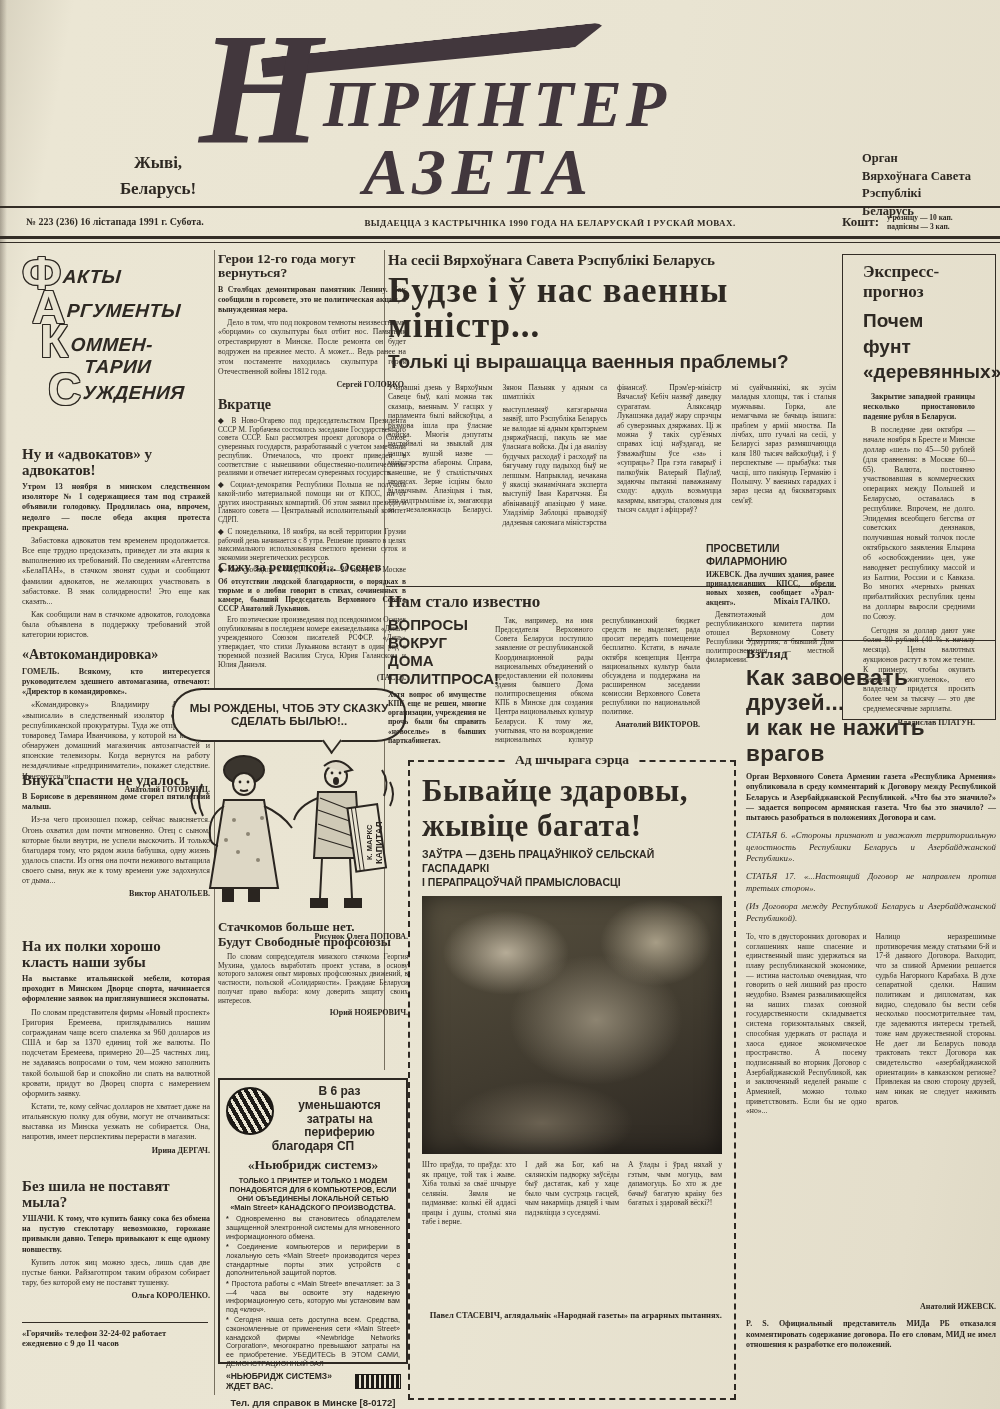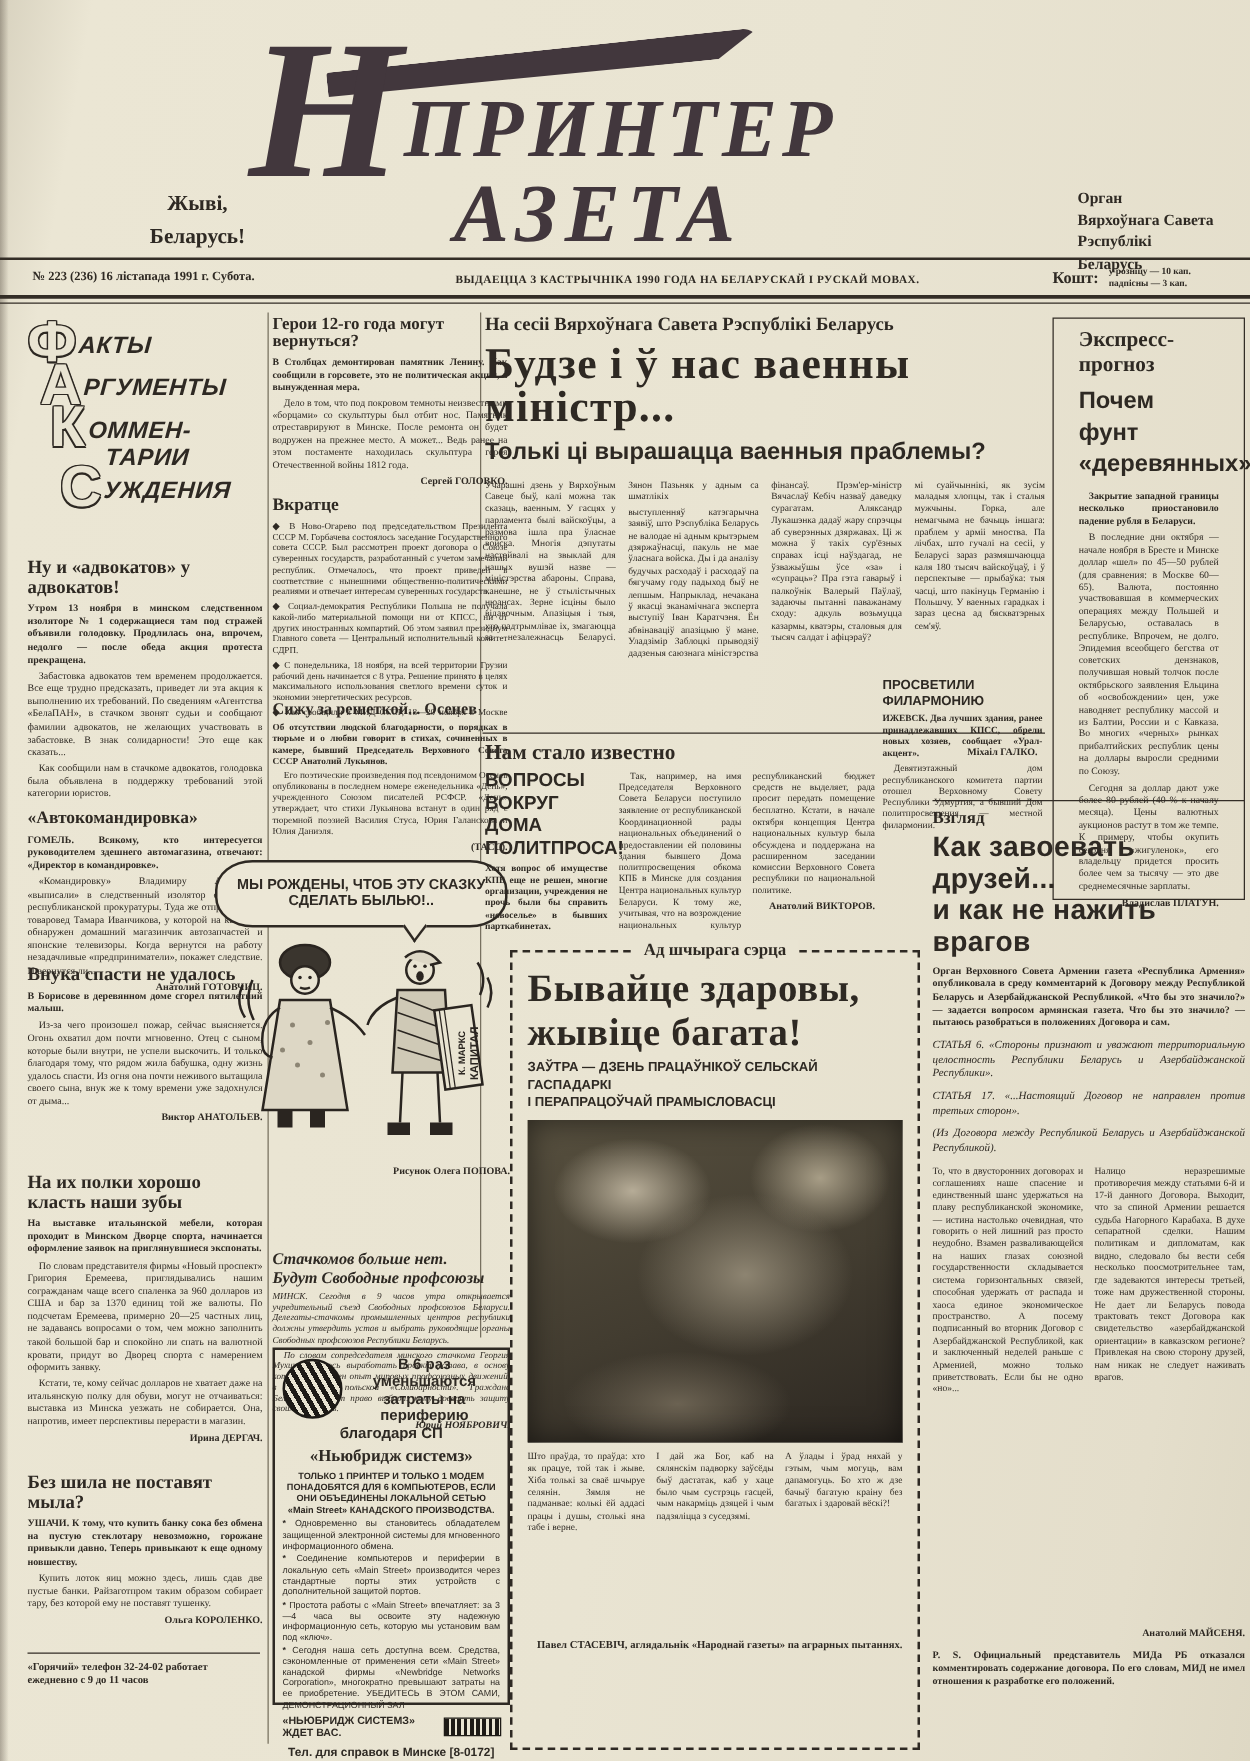--- a/index.html
+++ b/index.html
@@ -285,25 +285,24 @@
       <g transform="rotate(-8 180 92)">
         <rect x="166" y="58" width="30" height="64" fill="#e9e4d2"></rect>
         <path d="M170,58 l0,64 M174,58 l0,64" stroke-width="1"></path>
       </g>
     </g>
     <text transform="rotate(-90 186 112)" x="186" y="112" font-size="7.5" font-weight="bold" fill="#2a2520">К. МАРКС</text>
     <text transform="rotate(-90 196 116)" x="196" y="116" font-size="9" font-weight="bold" fill="#2a2520">КАПИТАЛ</text>
   </svg>
   <div class="caption">Рисунок Олега ПОПОВА.</div>
 
-  <div class="art" style="left:218px;top:1000px;width:190px;font-style:italic;">
+  <div class="art" style="left:218px;top:920px;width:190px;">
     <div class="atitle" style="font-size:13px;margin-bottom:1px;">Стачкомов больше нет.</div>
     <div class="atitle" style="font-size:13px;">Будут Свободные профсоюзы</div>
     <div class="t" style="font-size:7.3px;line-height:1.2;">
-      <p class="noind">МИНСК. Сегодня в 9 часов утра открывается учредительный съезд Свободных профсоюзов Беларуси. Делегаты-стачкомы промышленных центров республики должны утвердить устав и выбрать руководящие органы Свободных профсоюзов Республики Беларусь.</p>
       <p>По словам сопредседателя минского стачкома Георгия Мухина, удалось выработать проект устава, в основу которого заложен опыт мировых профсоюзных движений, в частности, польской «Солидарности». Граждане Беларуси получат право выбора: кому доверить защиту своих интересов.</p>
       </div>
     <div class="byline">Юрий НОЯБРОВИЧ.</div>
   </div>
 
   <div class="adbox">
     <div class="ad-circle"></div>
     <div class="ad-title">В 6 раз уменьшаются затраты на периферию благодаря СП</div>
     <div class="ad-brand">«Ньюбридж системз»</div>
     <div class="ad-intro">ТОЛЬКО 1 ПРИНТЕР И ТОЛЬКО 1 МОДЕМ ПОНАДОБЯТСЯ ДЛЯ 6 КОМПЬЮТЕРОВ, ЕСЛИ ОНИ ОБЪЕДИНЕНЫ ЛОКАЛЬНОЙ СЕТЬЮ «Main Street» КАНАДСКОГО ПРОИЗВОДСТВА.</div>
@@ -385,17 +384,17 @@
     <div class="vz-head" style="margin-top:3px;">Как завоевать друзей...</div>
     <div class="vz-head">и как не нажить врагов</div>
     <div class="vz-lead">Орган Верховного Совета Армении газета «Республика Армения» опубликовала в среду комментарий к Договору между Республикой Беларусь и Азербайджанской Республикой. «Что бы это значило?» — задается вопросом армянская газета. Что бы это значило? — пытаюсь разобраться в положениях Договора и сам.</div>
     <div class="quote">СТАТЬЯ 6. «Стороны признают и уважают территориальную целостность Республики Беларусь и Азербайджанской Республики».</div>
     <div class="quote">СТАТЬЯ 17. «...Настоящий Договор не направлен против третьих сторон».</div>
     <div class="quote">(Из Договора между Республикой Беларусь и Азербайджанской Республикой).</div>
     <div class="cols2 t" style="margin-top:7px;height:368px;overflow:hidden;font-size:7.7px;line-height:1.26;">
       <p class="noind">То, что в двусторонних договорах и соглашениях наше спасение и единственный шанс удержаться на плаву республиканской экономике, — истина настолько очевидная, что говорить о ней лишний раз просто неудобно. Взамен разваливающейся на наших глазах союзной государственности складывается система горизонтальных связей, способная удержать от распада и хаоса единое экономическое пространство. А посему подписанный во вторник Договор с Азербайджанской Республикой, как и заключенный неделей раньше с Арменией, можно только приветствовать. Если бы не одно «но»...</p>
       <p class="noind">Налицо неразрешимые противоречия между статьями 6-й и 17-й данного Договора. Выходит, что за спиной Армении решается судьба Нагорного Карабаха. В духе сепаратной сделки. Нашим политикам и дипломатам, как видно, следовало бы вести себя несколько поосмотрительнее там, где задеваются интересы третьей, тоже нам дружественной стороны. Не дает ли Беларусь повода трактовать текст Договора как свидетельство «азербайджанской ориентации» в кавказском регионе? Привлекая на свою сторону друзей, нам никак не следует наживать врагов.</p>
     </div>
-    <div class="byline">Анатолий МАЙСЕНЯ.</div>
+    <div class="byline">Анатолий ИЖЕВСК.</div>
     <div class="ps">P. S. Официальный представитель МИДа РБ отказался комментировать содержание договора. По его словам, МИД не имел отношения к разработке его положений.</div>
   </div>
 
 </div>
 
 </body></html>

